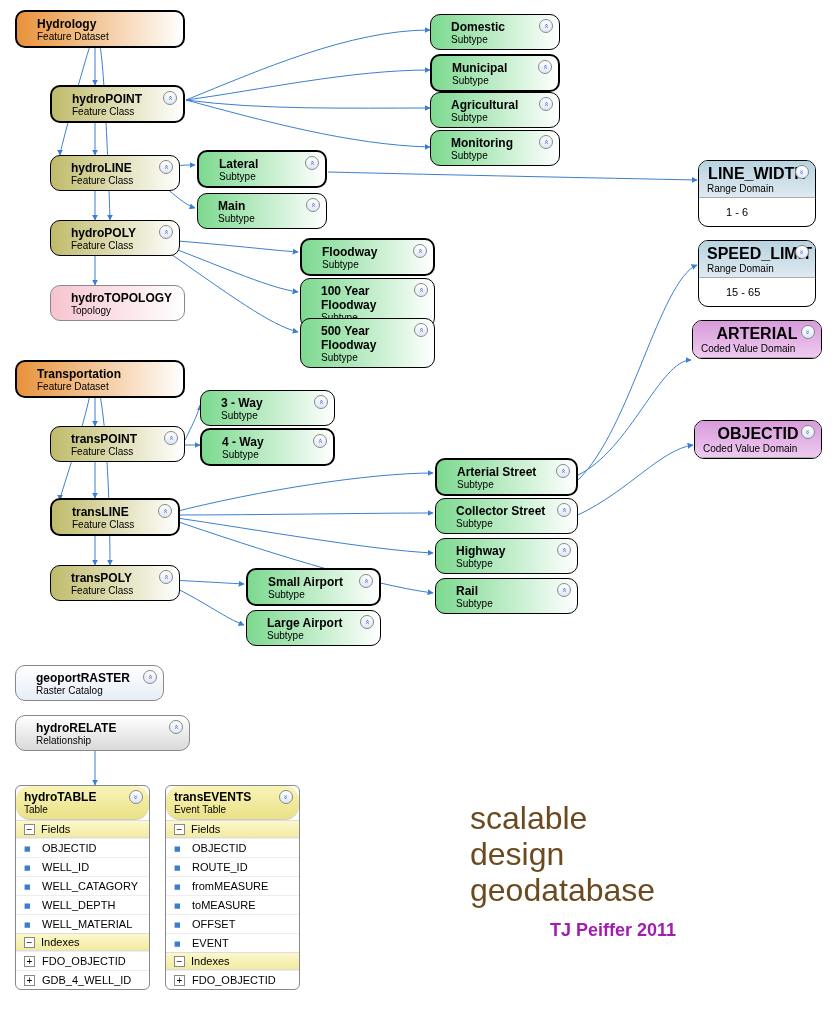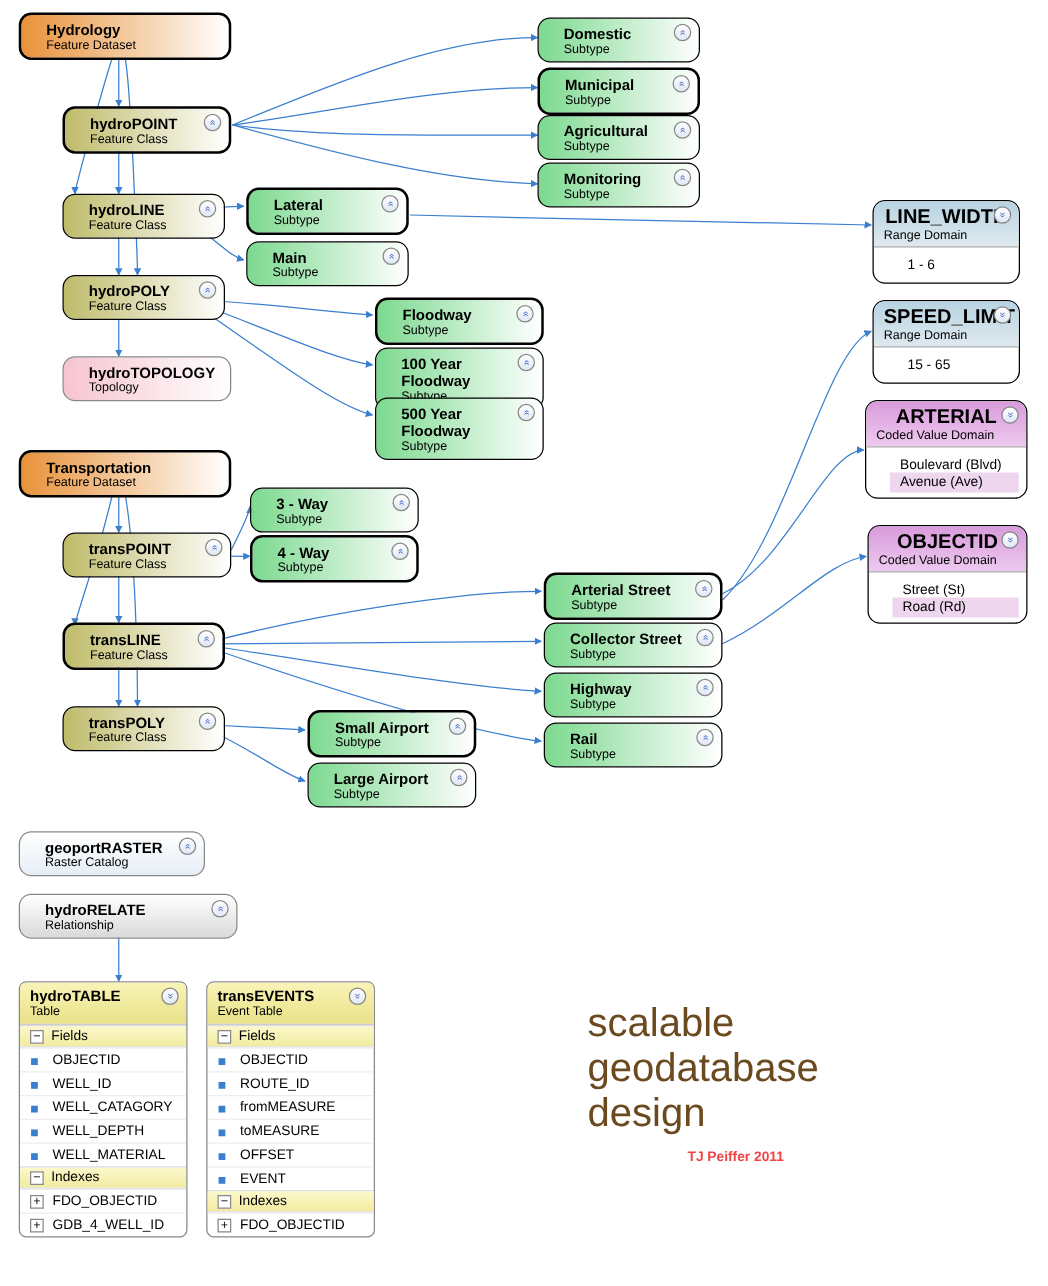--- a/index.html
+++ b/index.html
@@ -27,33 +27,33 @@
   .dbox .dhdr .tt{ font-weight:bold; font-size:16px;text-align:center;}
   .dbox .dhdr .sub{ font-size:10px;}
   .dbox .dhdr .chev{ position:absolute; top:4px; right:6px; width:14px; height:14px; border:1px solid #888; border-radius:50%; font-size:8px; line-height:12px; text-align:center; color:#3a5fbf; background:linear-gradient(#fff,#e0e8f5); cursor:pointer;}
   .dbox .dhdr .chev::before{ content:"\00AB"; display:inline-block; transform:rotate(-90deg);}
   .dbox .dbody{ padding:6px 10px; font-size:11px;margin-left:13px; }
   .dbox .drow{ padding:2px 4px; }
   .dbox .tint{ background:#efd6ef; margin:-2px -4px; padding:2px 8px; }
 
   
   .tbox { position:absolute; border:1px solid #888; border-radius:6px; background:#fff; overflow:hidden; }
-  .tbox .thdr{ background:linear-gradient(180deg,#f9f4b8 0%,#e9e186 100%); padding:4px 8px; border-bottom:1px solid #ccc; position:relative;}
+  .tbox .thdr{ background:linear-gradient(180deg,#f9f4b8 0%,#e9e186 100%); padding:4px 8px; border-bottom:1px solid #ccc; position:relative;border-radius:14px;}
   .tbox .thdr .tt{font-weight:bold; font-size:12px;}
   .tbox .thdr .sub{font-size:10px;}
   .tbox .thdr .chev{ position:absolute; top:4px; right:6px; width:14px; height:14px; border:1px solid #888; border-radius:50%; font-size:8px; line-height:12px; text-align:center; color:#3a5fbf; background:linear-gradient(#fff,#e0e8f5); cursor:pointer;}
   .tbox .thdr .chev::before{content:"\00AB"; display:inline-block; transform:rotate(-90deg);}
   .tbox .sect{ background:linear-gradient(180deg,#fcf8cc 0%,#f2eba0 100%); padding:2px 8px; border-top:1px solid #ddd; border-bottom:1px solid #ddd; font-size:11px;}
   .tbox .row{ padding:3px 8px 3px 26px; border-top:1px solid #eee; position:relative; font-size:11px;}
   .tbox .row .icn{ position:absolute; left:8px; top:4px; font-size:10px;}
   .dia{ color:#3a7fcf; transform:rotate(45deg); display:inline-block;}
   .pm { width:11px; height:11px; border:1px solid #888; display:inline-block; line-height:9px; text-align:center; font-size:10px; background:#fff; position:absolute; }
 
   .title1{ position:absolute; color:#6b4a1f; font-size:32px; line-height:36px; }
-  .title2{ position:absolute; color:#ef4444; font-weight:bold; font-size:11px; }
+  .title2{ position:absolute; color:#a21caf; font-weight:bold; font-size:18px; }
 </style>
 </head>
 <body>
 
 <svg class="arrows">
   <defs>
     <marker id="arr" viewBox="0 0 10 10" refX="9" refY="5" markerWidth="6" markerHeight="6" orient="auto-start-reverse">
       <path d="M0,0 L10,5 L0,10 z" fill="#3a7fcf"></path>
     </marker>
   </defs>
@@ -263,35 +263,27 @@
   <div class="dbody">
       <div class="drow">15 - 65</div>
     </div>
 </div>
 <div class="dbox" style="top:320px;left:692px;width:130px">
   <div class="dhdr mag">
       <span class="chev"></span>
       <div class="tt">ARTERIAL</div>
       <div class="sub">Coded Value Domain</div>
     </div>
-  <div class="dbody">
-    <div class="drow">Boulevard (Blvd)</div>
-    <div class="drow tint">Avenue (Ave)</div>
-  </div>
 </div>
 <div class="dbox" style="top:420px;left:694px;width:128px">
   <div class="dhdr mag">
       <span class="chev"></span>
       <div class="tt">OBJECTID</div>
       <div class="sub">Coded Value Domain</div>
     </div>
-  <div class="dbody">
-    <div class="drow">Street (St)</div>
-    <div class="drow tint">Road (Rd)</div>
-  </div>
 </div>
 
 <div class="box blue" style="top:665px;left:15px;width:149px">
     <span class="chev"></span>
     <div class="tt">geoportRASTER</div>
     <div class="sub">Raster Catalog</div>
   </div>
 <div class="box grey" style="top:715px;left:15px;width:175px">
     <span class="chev"></span>
     <div class="tt">hydroRELATE</div>
@@ -327,16 +319,16 @@
   <div class="row"><span class="icn"><span class="dia">◆</span></span><span>fromMEASURE</span></div>
   <div class="row"><span class="icn"><span class="dia">◆</span></span><span>toMEASURE</span></div>
   <div class="row"><span class="icn"><span class="dia">◆</span></span><span>OFFSET</span></div>
   <div class="row"><span class="icn"><span class="dia">◆</span></span><span>EVENT</span></div>
   <div class="sect"><span class="pm" style="position:static;margin-right:6px">−</span><span>Indexes</span></div>
   <div class="row"><span class="icn"><span class="pm" style="position:static">+</span></span><span>FDO_OBJECTID</span></div>
 </div>
 
 <div class="title1" style="top:800px;left:470px">
   <div>scalable</div>
+  <div>design</div>
   <div>geodatabase</div>
-  <div>design</div>
 </div>
 <div class="title2" style="top:920px;left:550px">TJ Peiffer  2011</div>
 
 </body></html>

